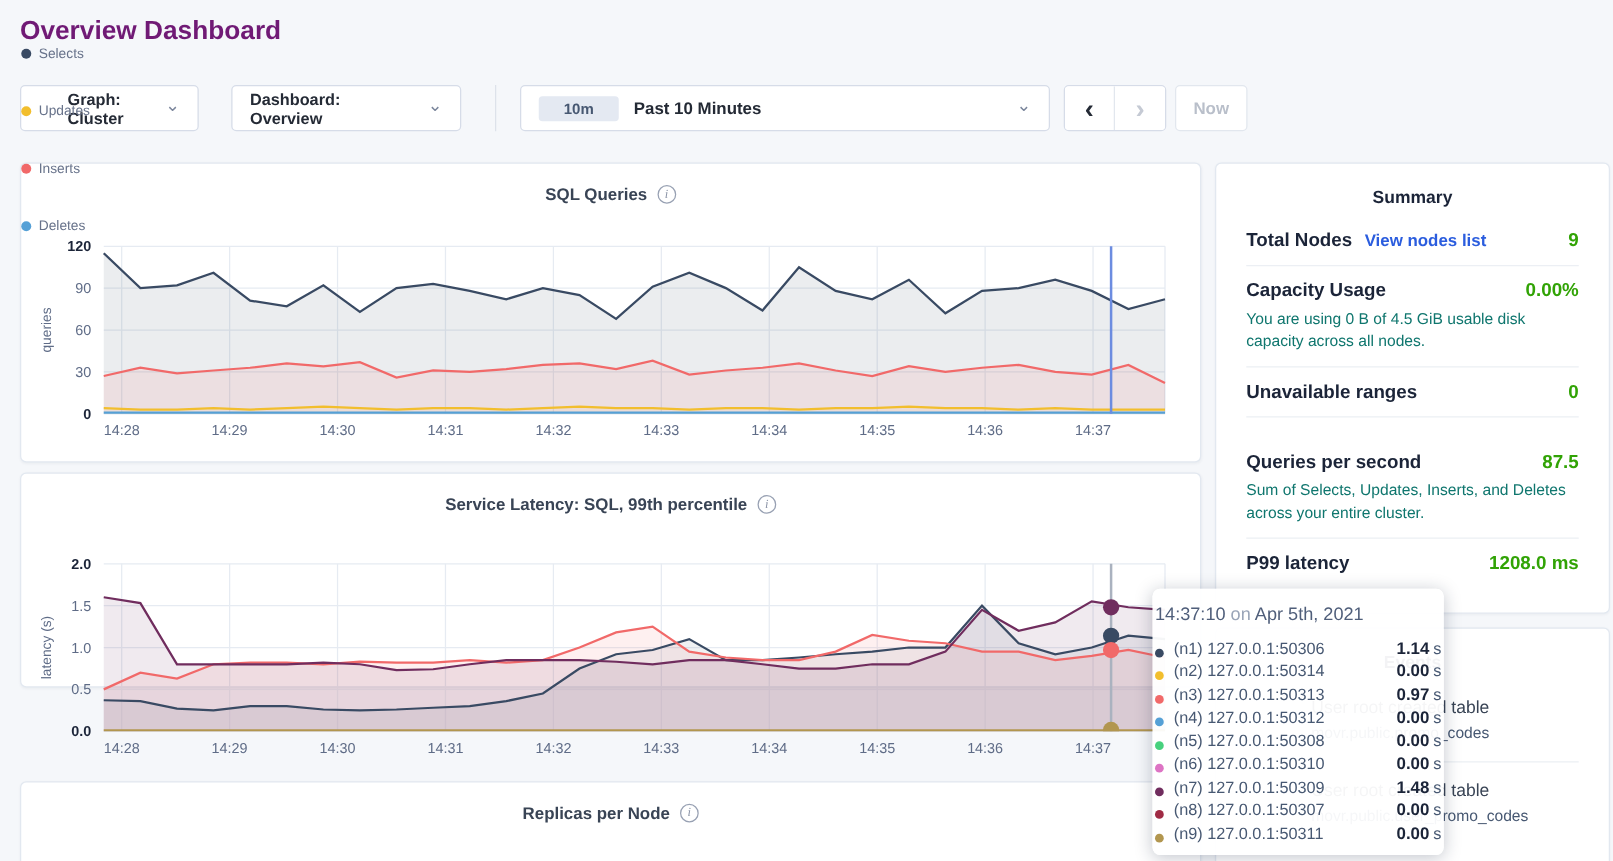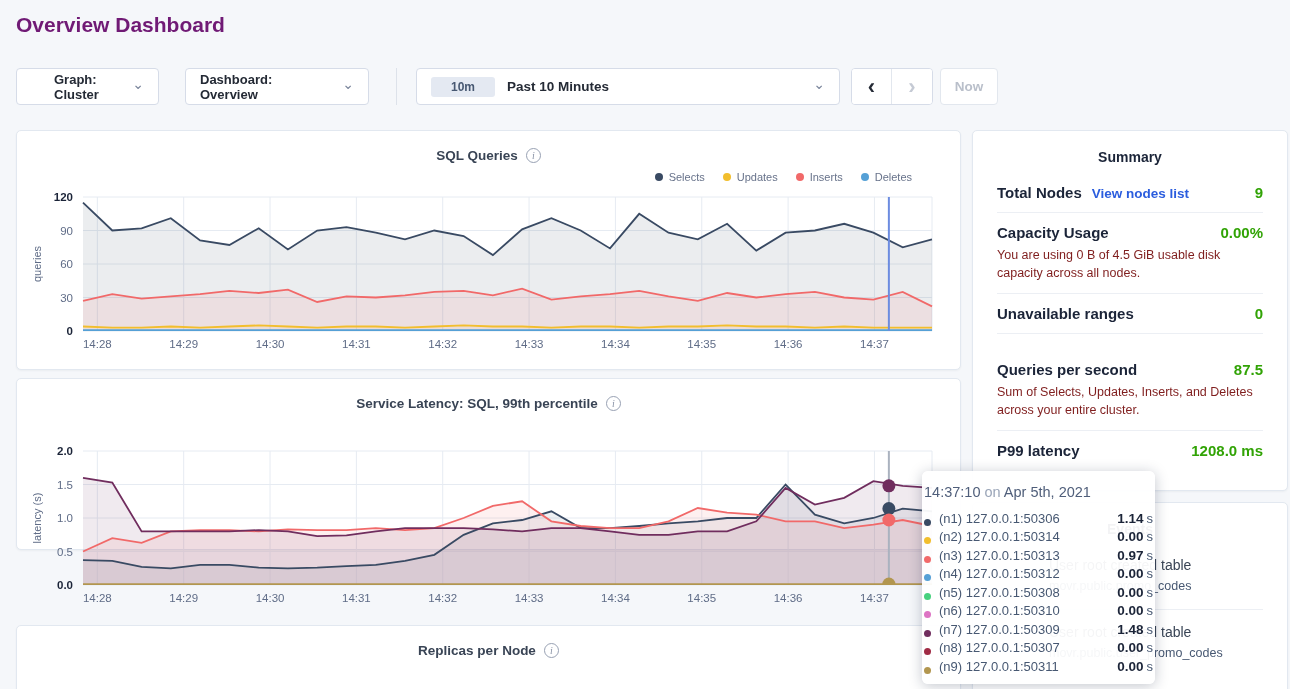--- a/index.html
+++ b/index.html
@@ -33,37 +33,37 @@
   .panel { position:absolute; background:#fff; border:1px solid #e2e8f0; border-radius:5px; box-shadow:0 1px 2px rgba(40,50,80,.05); }
   .panel-sql      { left:16px; top:130px; width:945px; height:240px; }
   .panel-latency  { left:16px; top:378px; width:945px; height:172px; }
   .panel-replicas { left:16px; top:625px; width:945px; height:120px; }
   .panel-summary  { left:972px; top:130px; width:316px; height:361px; overflow:hidden; }
   .panel-events   { left:972px; top:502px; width:316px; height:210px; overflow:hidden; }
 
   .chart-title-row { height:24px; margin-top:12px; display:flex; align-items:center; justify-content:center; gap:8px; }
   .chart-title { font-size:13.5px; font-weight:700; color:#394455; }
   .info-icon { width:15px; height:15px; border:1px solid #98a1b3; border-radius:50%; color:#8a93a6; font-size:10px; font-style:italic; font-family:"Liberation Serif",serif; display:flex; align-items:center; justify-content:center; cursor:pointer; }
-  .legend-row { height:20px; display:flex; justify-content:flex-end; align-items:center; gap:18px; padding-right:48px; }
+  .legend-row { height:20px; display:flex; justify-content:flex-end; align-items:flex-start; gap:34px; padding-right:48px;flex-direction:column; }
   .legend-item { display:flex; align-items:center; gap:6px; font-size:11px; color:#67728a; }
   .legend-swatch { width:8px; height:8px; border-radius:50%; display:inline-block; }
   .chart-body { display:block; }
   .panel-latency .chart-body { margin-top:28px; }
   .panel-sql .chart-body { margin-top:2px; }
 
   
   .panel-summary { padding:18px 24px 0 24px; }
   .summary-title { text-align:center; font-size:14px; font-weight:700; color:#1b2438; margin-bottom:8px; }
   .summary-row { padding:11px 0; }
   .summary-row + .summary-row { border-top:1px solid #eceff4; }
   .srow-head { display:flex; align-items:baseline; }
   .srow-label { font-size:15px; font-weight:700; color:#1b2438; }
   .srow-link { font-size:13.5px; font-weight:700; margin-left:10px; text-decoration:none; cursor:pointer; }
   .srow-value { margin-left:auto; font-size:15px; font-weight:700; }
-  .srow-desc { margin-top:6px; font-size:12.5px; line-height:1.4; color:#7f1d1d; }
+  .srow-desc { margin-top:6px; font-size:12.5px; line-height:1.4; color:#0f766e; }
 
   
   .panel-events { padding:18px 24px 0 24px; }
   .events-title { text-align:center; font-size:14px; font-weight:700; color:#1b2438; margin-bottom:12px; }
   .event-item { padding:8px 0 16px 52px; }
   .event-item + .event-item { border-top:1px solid #eceff4; padding-top:14px; }
   .event-line1 { font-size:14px; color:#394455; }
   .event-line2 { font-size:12.5px; color:#475872; margin-top:6px; }
 
   

